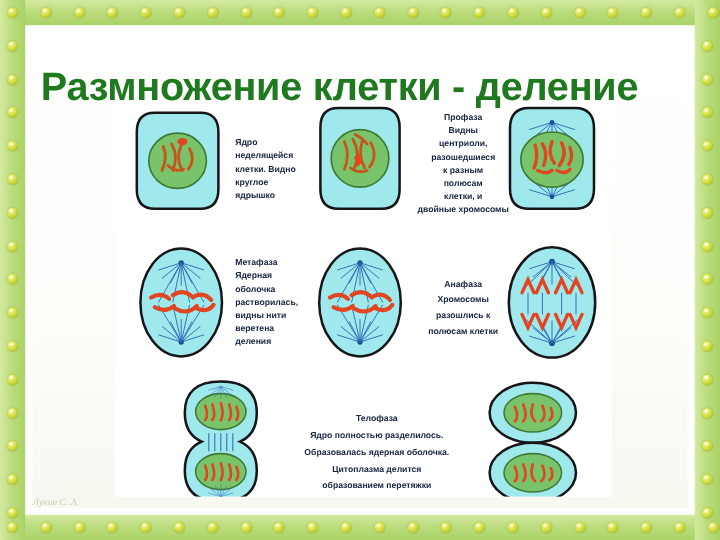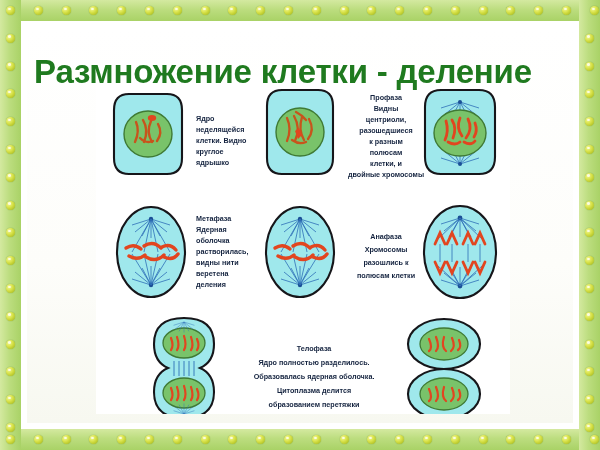--- a/index.html
+++ b/index.html
@@ -149,20 +149,21 @@
       <div class="bead" style="left: 6px; top: 395.2px;"></div>
       <div class="bead" style="left: 585px; top: 395.2px;"></div>
       <div class="bead" style="left: 6px; top: 423px;"></div>
       <div class="bead" style="left: 585px; top: 423px;"></div>
     </div>
 
   <div id="page"></div>
 
   <h1 id="title">Размножение клетки - деление</h1>
 
+  <div id="watermark">Лукин С. А.</div>
 
   <div id="diagram">
     <svg width="414" height="338" viewBox="0 0 414 338" xmlns="http://www.w3.org/2000/svg">
       <defs>
         <g id="spindle-rays">
           <g stroke="#2e6fb7" stroke-width="0.8" fill="none">
             <path d="M0,0 L-16,-13"></path>
               <path d="M0,0 L-9,-17"></path>
               <path d="M0,0 L0,-19"></path>
             <path d="M0,0 L9,-17"></path>

